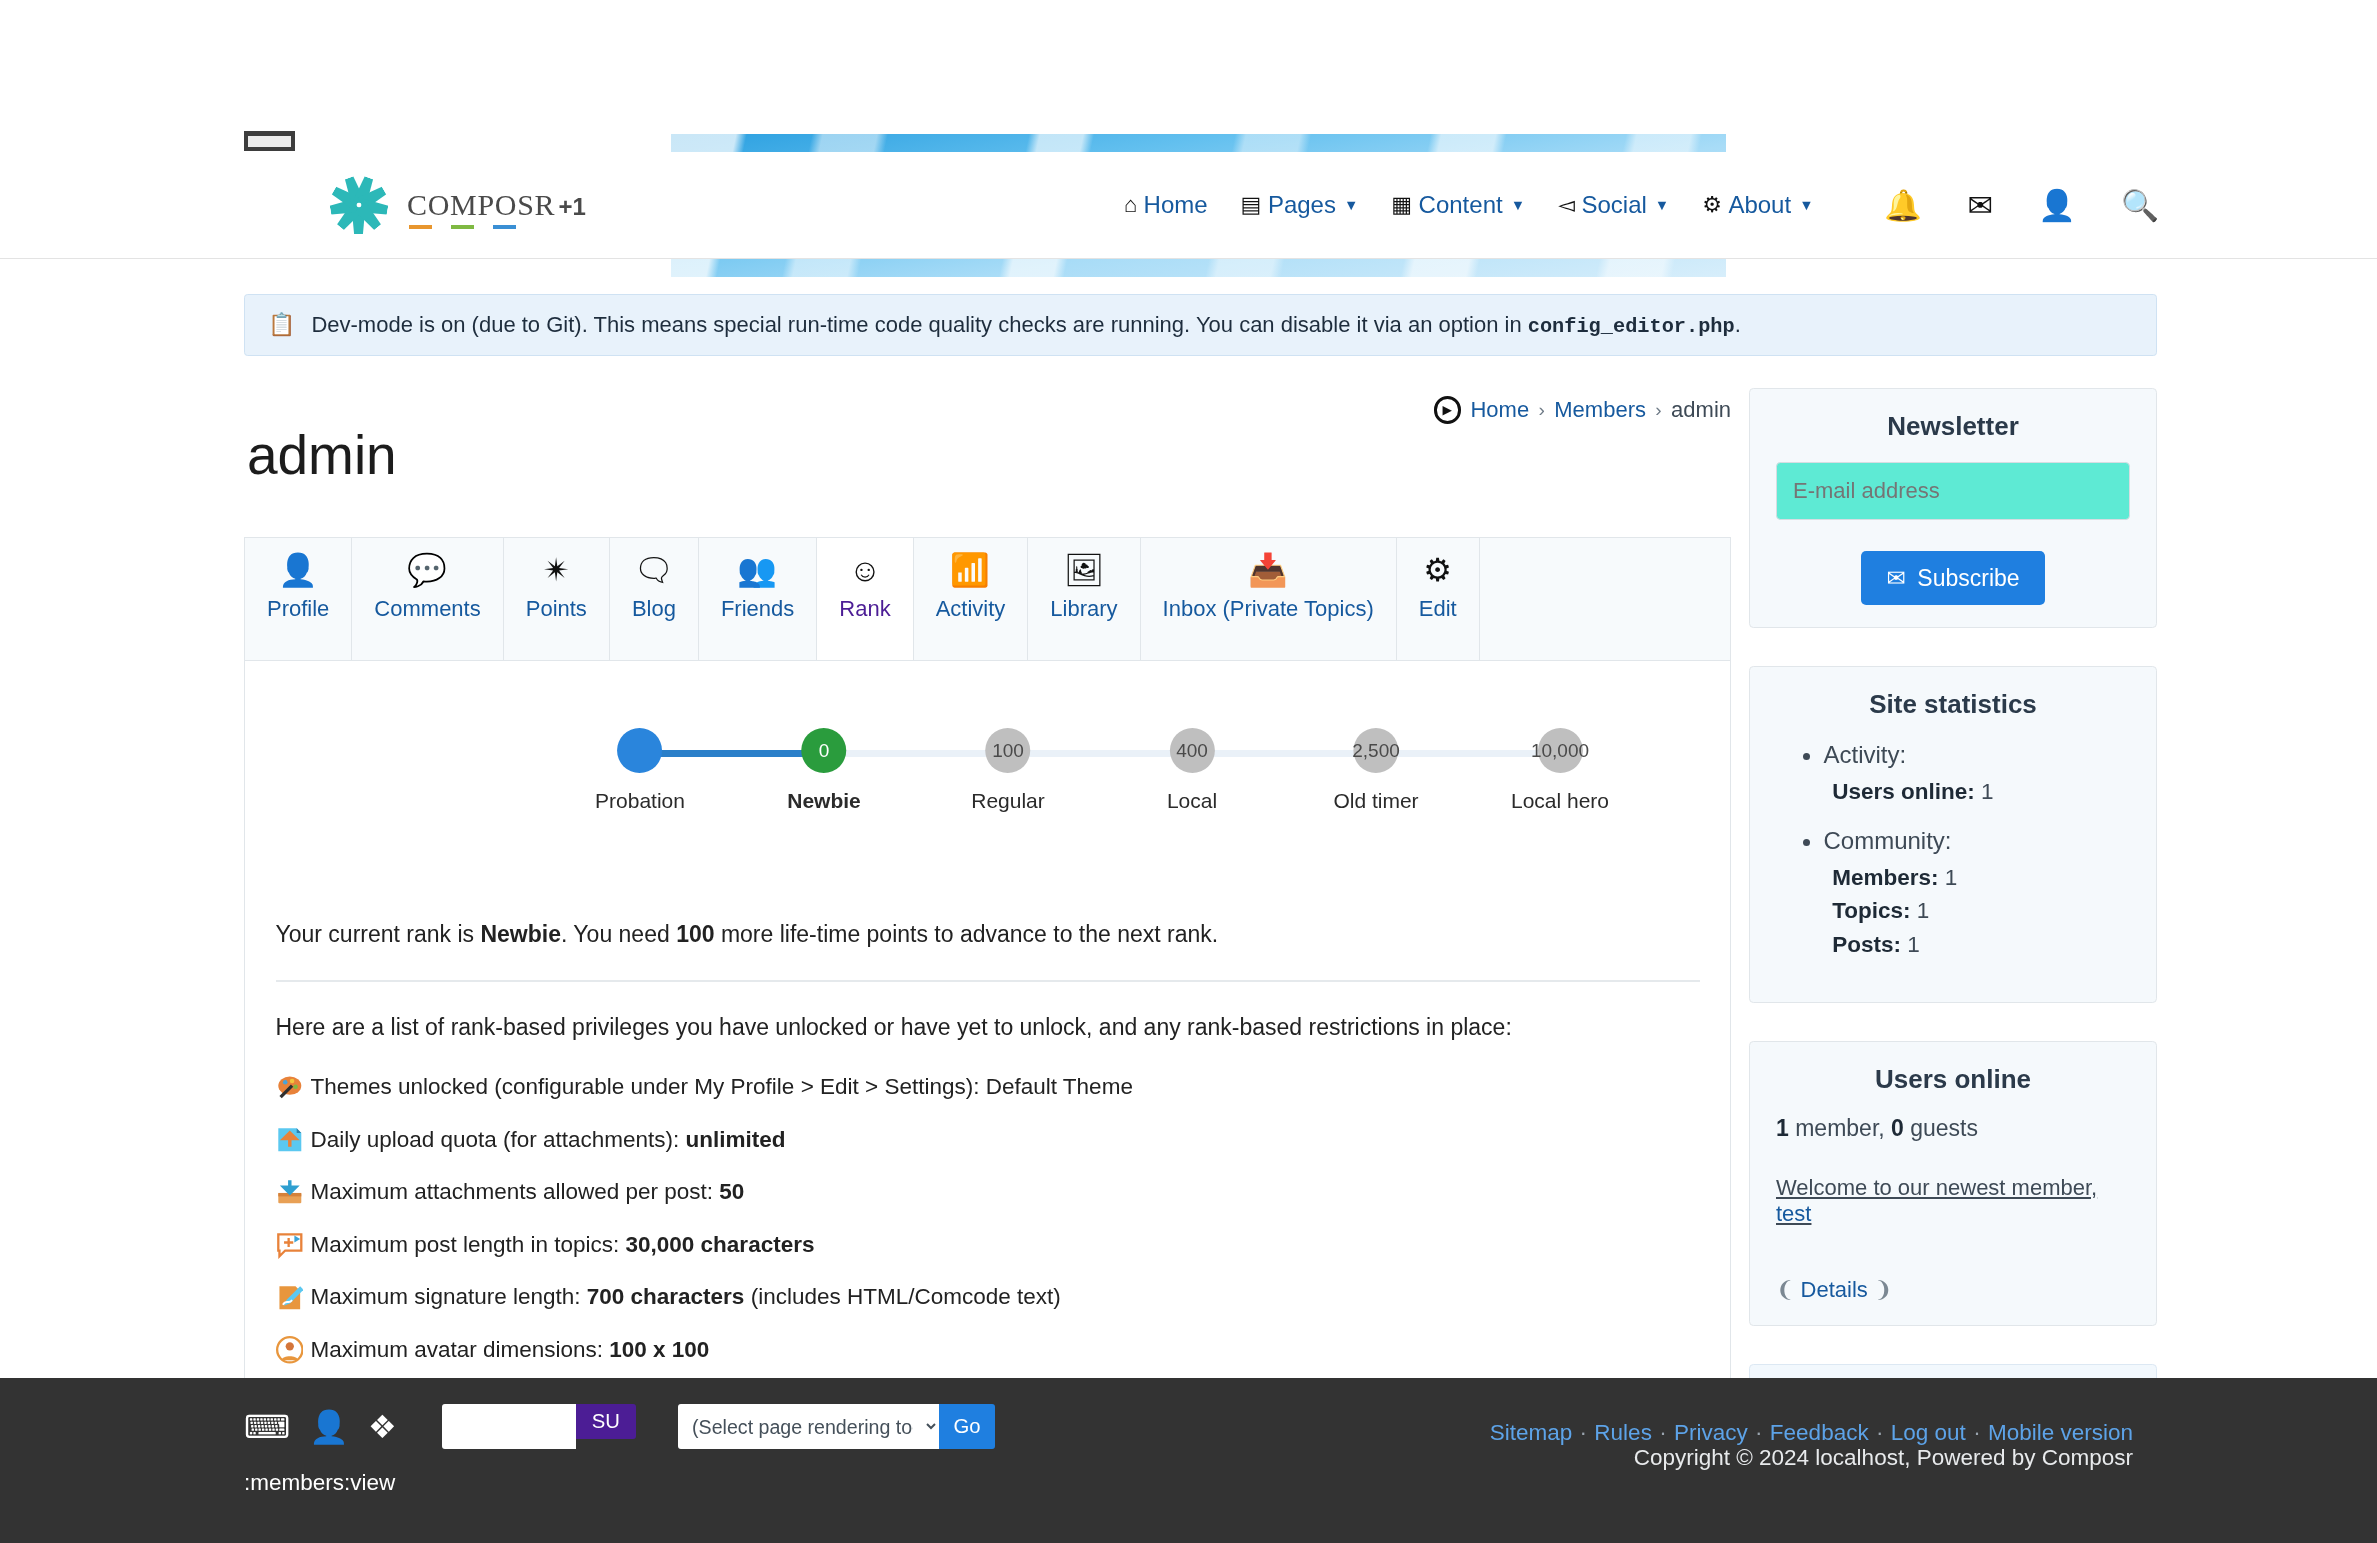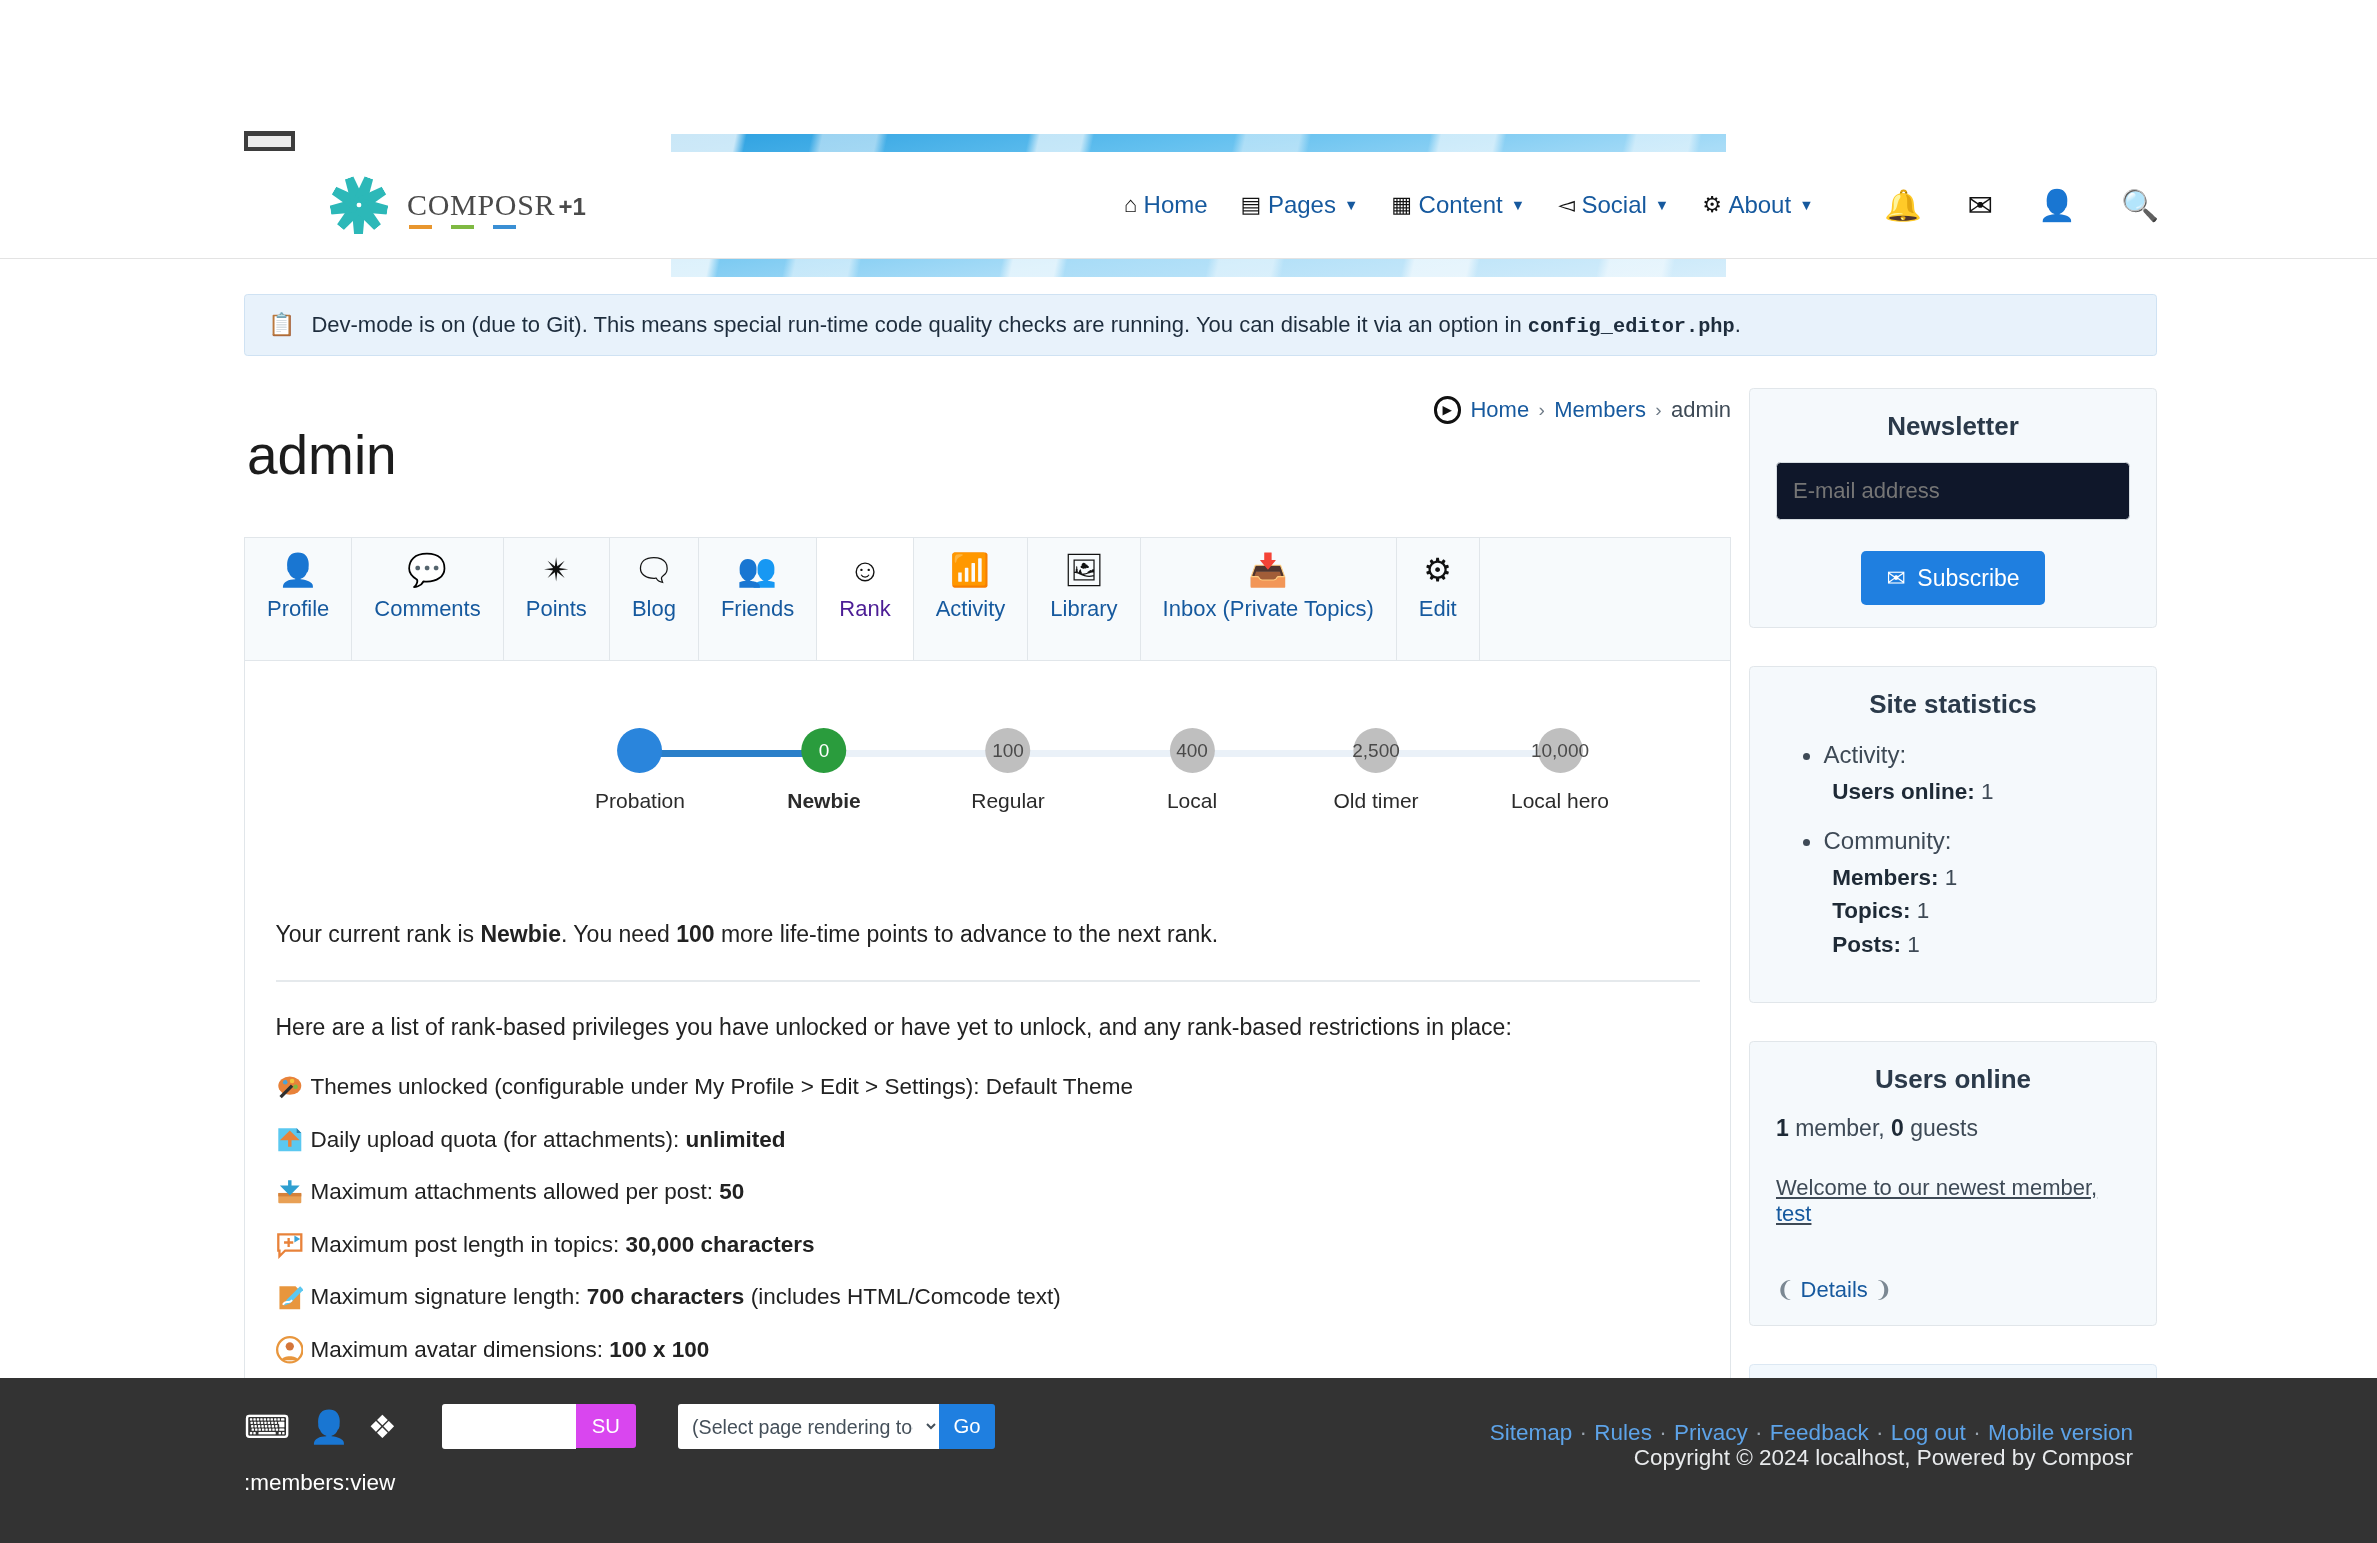--- a/index.html
+++ b/index.html
@@ -129,21 +129,21 @@
   .picon { width:27.6px; height:27.6px; flex:0 0 27.6px; position:relative; }
 
   
   .card {
     border:1.5px solid #e1e6ea; border-radius:4.4px; background:#f5f9fc;
     padding:22px 26px; margin-bottom:38px;
   }
   .card h3 { margin:0 0 20.3px; text-align:center; font-size:26px; font-weight:600; color:#2b3a4a; }
   .email-input {
     width:100%; height:58px; border:1.5px solid #d7dde2; border-radius:4.4px;
-    background:#0f172a; font-size:22px; color:#5c6670; padding:0 16px;
+    background:#5eead4; font-size:22px; color:#5c6670; padding:0 16px;
     font-family:"Liberation Sans", sans-serif;
   }
   .subscribe-wrap { display:flex; justify-content:center; margin-top:30.5px; }
   .btn-subscribe {
     background:#1f7fe0; color:#fff; border:none; border-radius:5.1px;
     font-size:23px; padding:13.8px 25px; display:flex; align-items:center; gap:11.6px;
     font-family:"Liberation Sans", sans-serif; cursor:pointer;
   }
   .stat-ul { margin:17px; padding-left:30.5px; }
   .stat-ul > li { font-size:24px; color:#3e4a56; margin-bottom:10.2px; }
@@ -172,21 +172,21 @@
     position:absolute; left:0; top:1378px; width:2377px; height:165px; background:#333333;
   }
   .f-left { position:absolute; left:244px; top:26px; display:flex; align-items:center; gap:19px; }
   .f-glyph { font-size:32px; color:#ffffff; line-height:1; }
   .su-group { display:flex; margin-left:26px; }
   .su-input {
     width:134px; height:45px; border:none; border-radius:2.9px 0 0 2.9px; background:#fff;
     font-size:19px; padding:0 8.7px; font-family:"Liberation Sans", sans-serif;
   }
   .su-btn {
-    height:44px; background:#d946ef; color:#fff; border:none; border-radius:0 2.9px 2.9px 0;
+    height:35px; background:#4c1d95; color:#fff; border:none; border-radius:0 2.9px 2.9px 0;
     font-size:20.3px; padding:0 16px; font-family:"Liberation Sans", sans-serif; cursor:pointer;
   }
   .tool-group { display:flex; margin-left:23px; }
   .tool-select {
     width:261px; height:45px; border:none; border-radius:2.9px 0 0 2.9px; background:#fff;
     font-size:19.6px; color:#45505a; padding:0 10.2px;
     font-family:"Liberation Sans", sans-serif; -webkit-appearance:menulist;
   }
   .go-btn {
     height:45px; background:#1f7fe0; color:#fff; border:none; border-radius:0 2.9px 2.9px 0;

